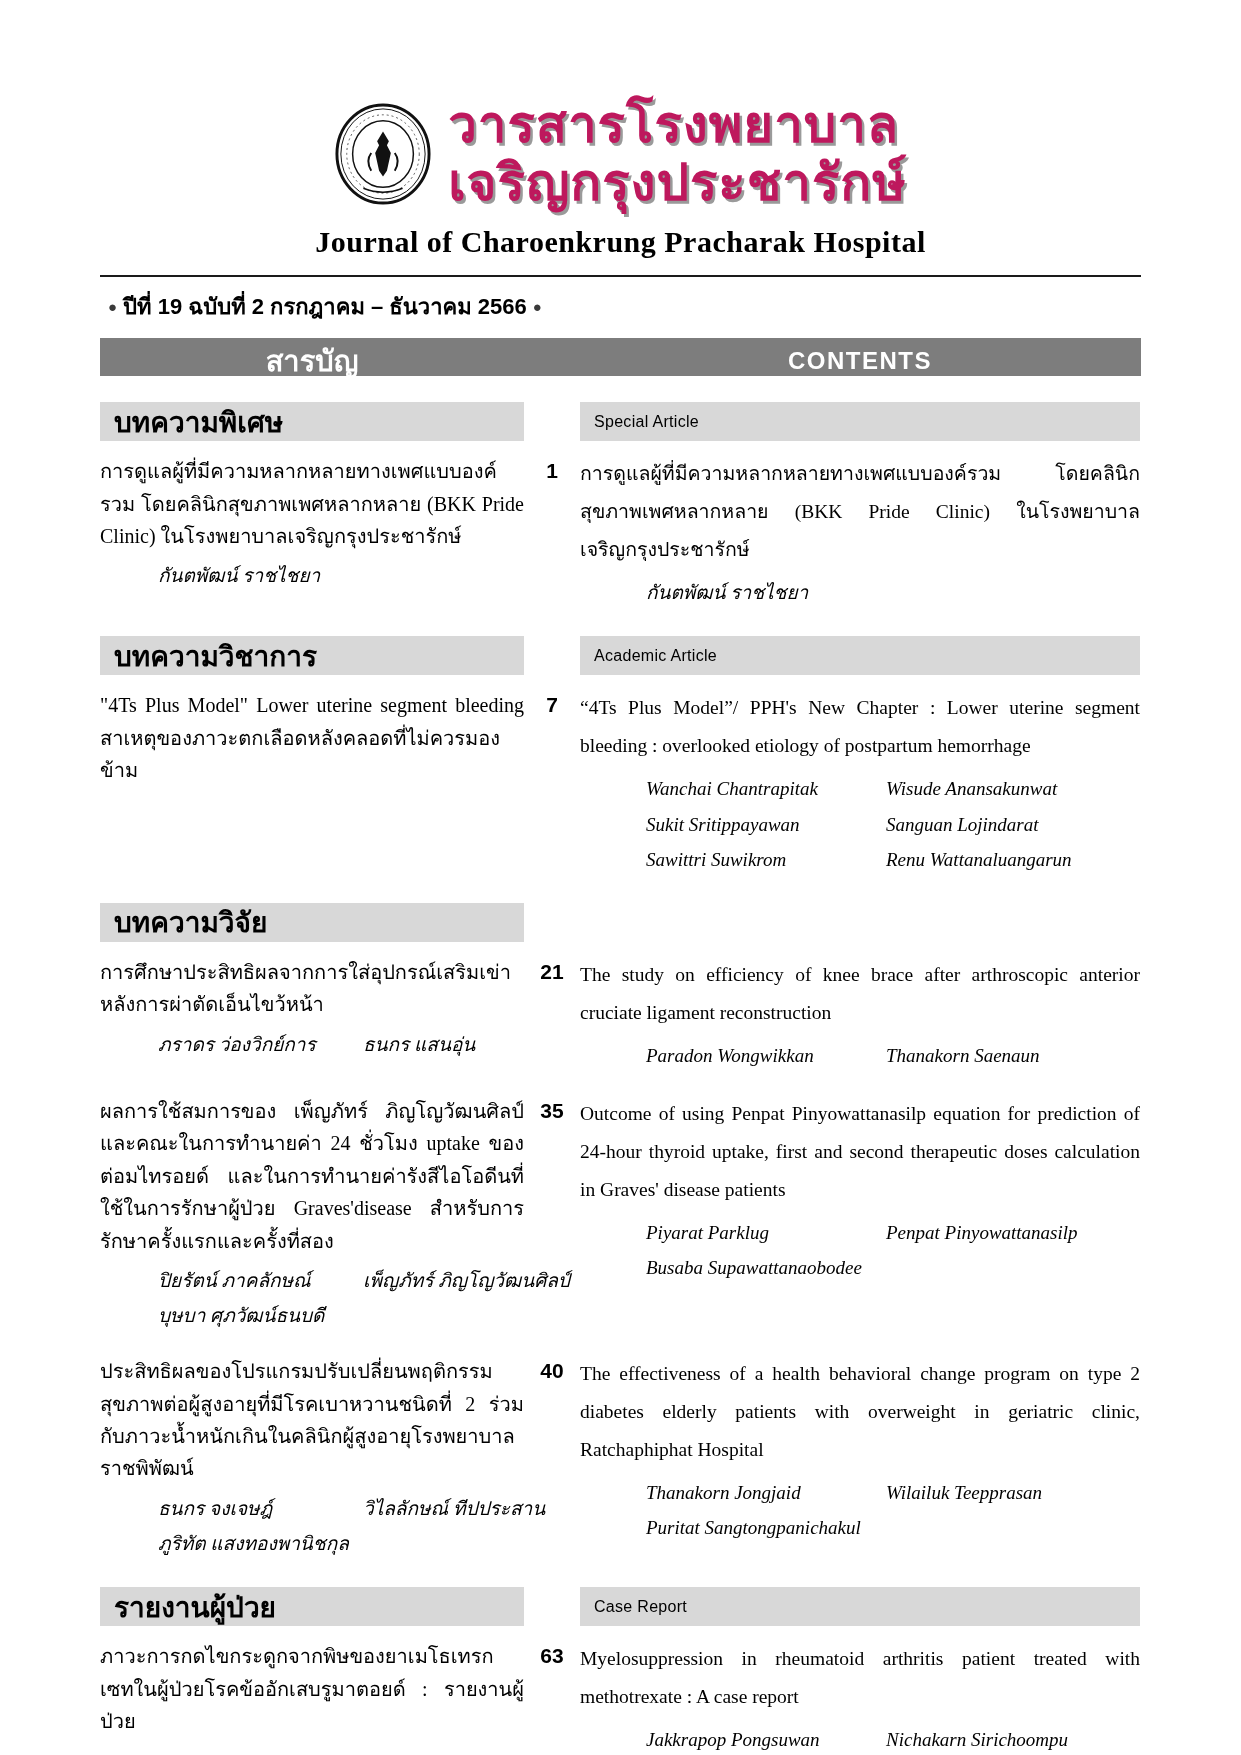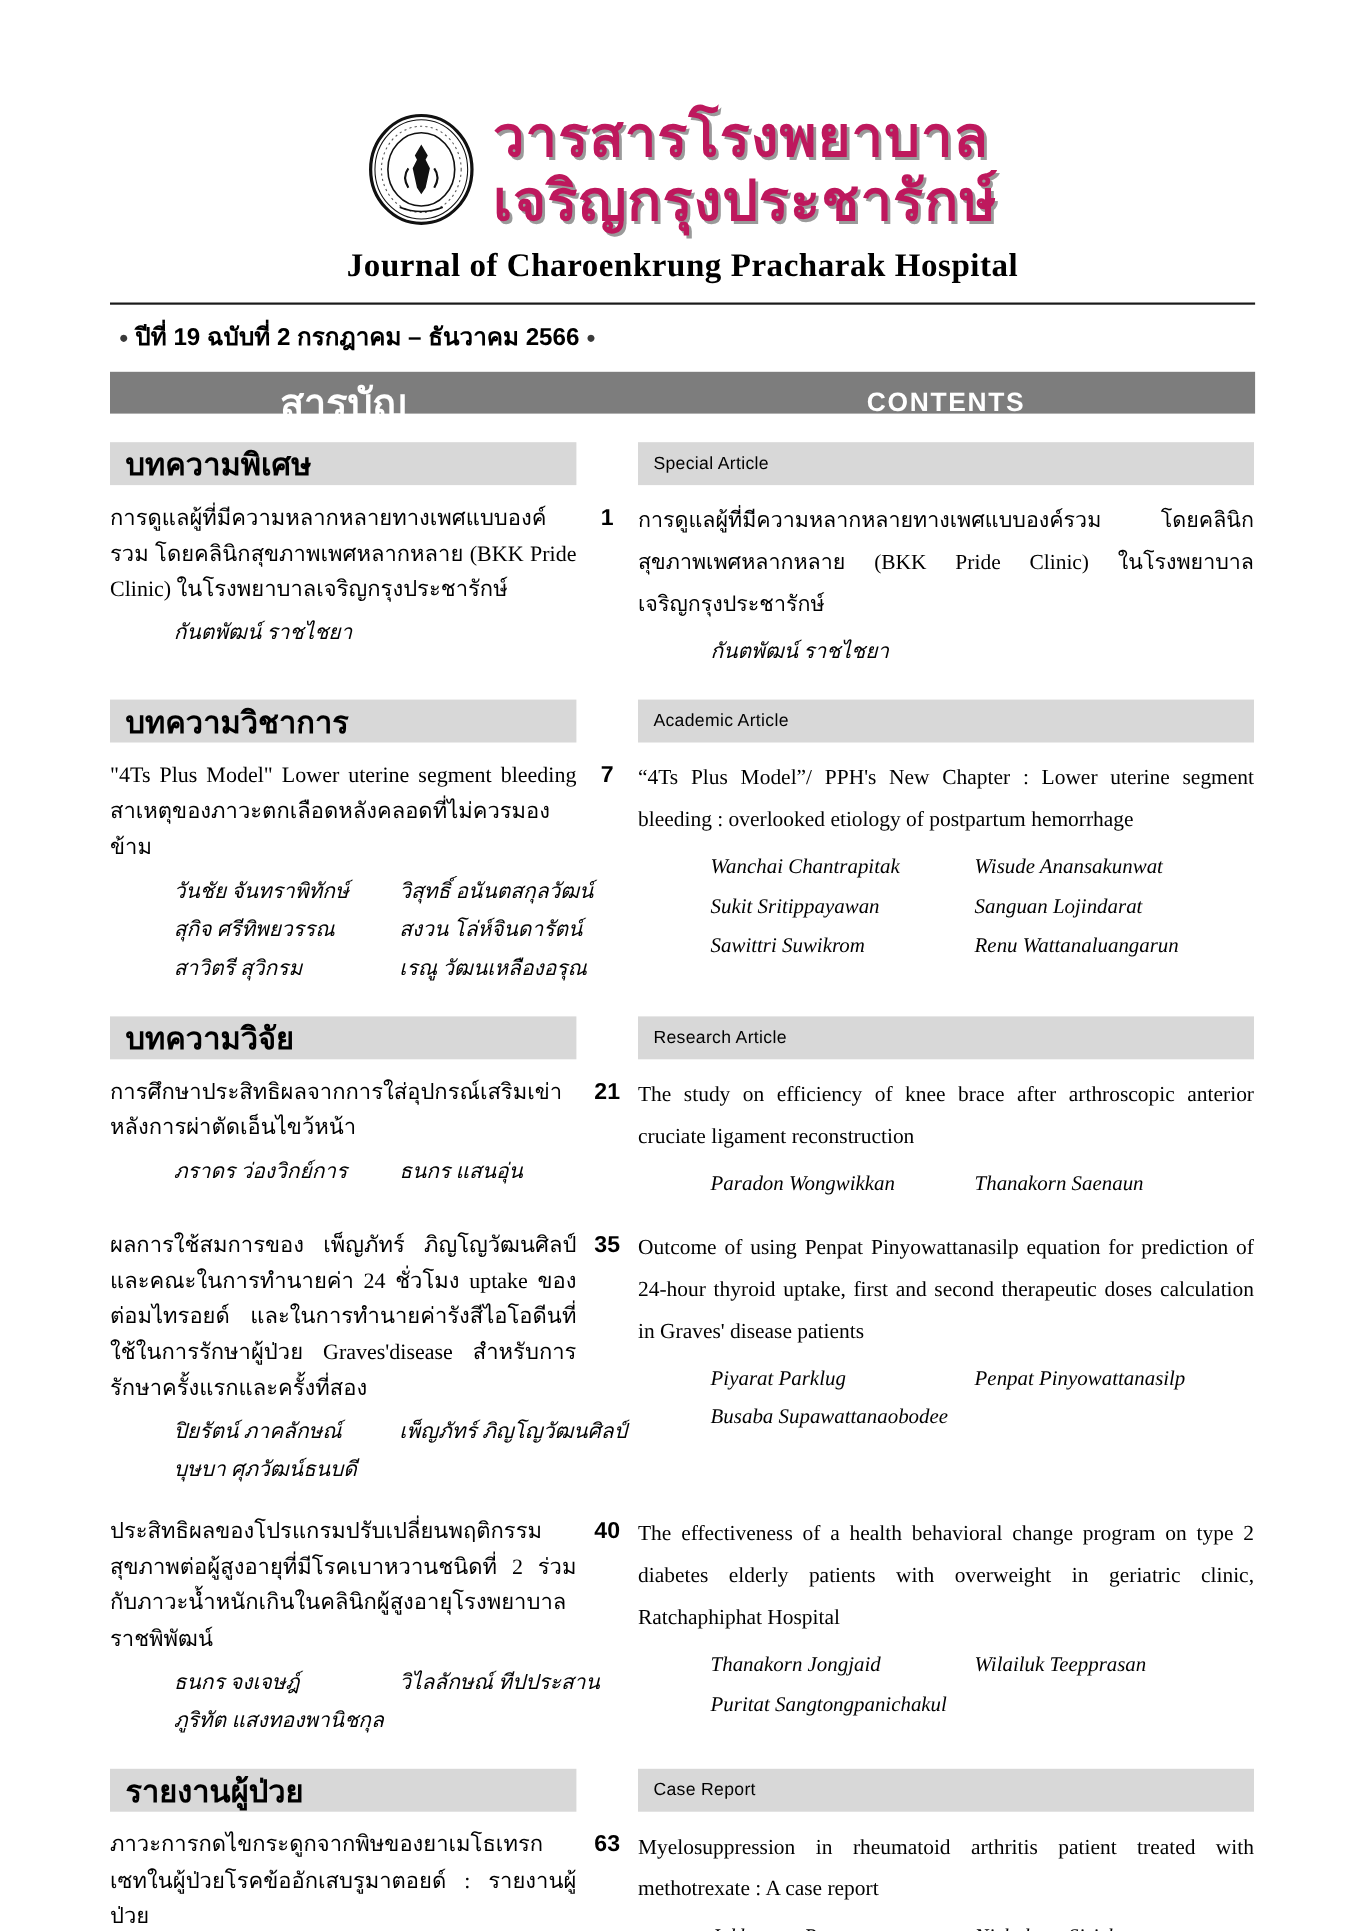--- a/index.html
+++ b/index.html
@@ -33,21 +33,21 @@
   .volume-row .bullet { font-size:15px; color:#3a3a3a; vertical-align:2px; padding:0 6px; }
   
   .contents-bar {
     margin-top:14px; height:38px; background:#7d7d7d;
     display:grid; grid-template-columns:424px 56px 560px; align-items:center;
   }
   .contents-bar .cb {
     color:#fff; font-family:"Liberation Sans","DejaVu Sans",sans-serif;
     font-weight:700; text-align:center;
   }
-  .cb-thai { font-size:36px; }
+  .cb-thai { font-size:29px; }
   .cb-eng  { font-size:24px; letter-spacing:1.5px; }
   
   .row { display:grid; grid-template-columns:424px 56px 560px; align-items:start; }
   .section-row { margin-top:26px; margin-bottom:14px; }
   .sec-bar {
     background:#d8d8d8; height:39px; display:flex; align-items:center;
     padding-left:14px;
   }
   .sec-bar.thai {
     font-family:"Liberation Sans","DejaVu Sans",sans-serif;
@@ -131,41 +131,35 @@
 
   <div class="row section-row">
     <div class="sec-bar thai">บทความวิชาการ</div>
     <div></div>
     <div class="sec-bar eng">Academic Article</div>
   </div>
 
   <div class="row entry-row">
     <div class="cell thai">
       <p class="title">"4Ts Plus Model" Lower uterine segment bleeding สาเหตุของภาวะตกเลือดหลังคลอดที่ไม่ควรมองข้าม</p>
-      <div class="authors">
-        <div class="author-row"><span class="a1">วันชัย จันทราพิทักษ์</span><span>วิสุทธิ์ อนันตสกุลวัฒน์</span></div>
-        <div class="author-row"><span class="a1">สุกิจ ศรีทิพยวรรณ</span><span>สงวน โล่ห์จินดารัตน์</span></div>
-        <div class="author-row"><span class="a1">สาวิตรี สุวิกรม</span><span>เรณู วัฒนเหลืองอรุณ</span></div>
-      </div>
     </div>
     <div class="pageno">7</div>
     <div class="cell eng">
       <p class="title">“4Ts Plus Model”/ PPH's New Chapter : Lower uterine segment bleeding : overlooked etiology of postpartum hemorrhage</p>
       <div class="authors">
         <div class="author-row"><span class="a1">Wanchai Chantrapitak</span><span>Wisude Anansakunwat</span></div>
         <div class="author-row"><span class="a1">Sukit Sritippayawan</span><span>Sanguan Lojindarat</span></div>
         <div class="author-row"><span class="a1">Sawittri Suwikrom</span><span>Renu Wattanaluangarun</span></div>
       </div>
     </div>
   </div>
 
   <div class="row section-row">
     <div class="sec-bar thai">บทความวิจัย</div>
     <div></div>
-    <div class="sec-bar eng">Research Article</div>
   </div>
 
   <div class="row entry-row">
     <div class="cell thai">
       <p class="title">การศึกษาประสิทธิผลจากการใส่อุปกรณ์เสริมเข่าหลังการผ่าตัดเอ็นไขว้หน้า</p>
       <div class="authors">
         <div class="author-row"><span class="a1">ภราดร ว่องวิกย์การ</span><span>ธนกร แสนอุ่น</span></div>
       </div>
     </div>
     <div class="pageno">21</div>

